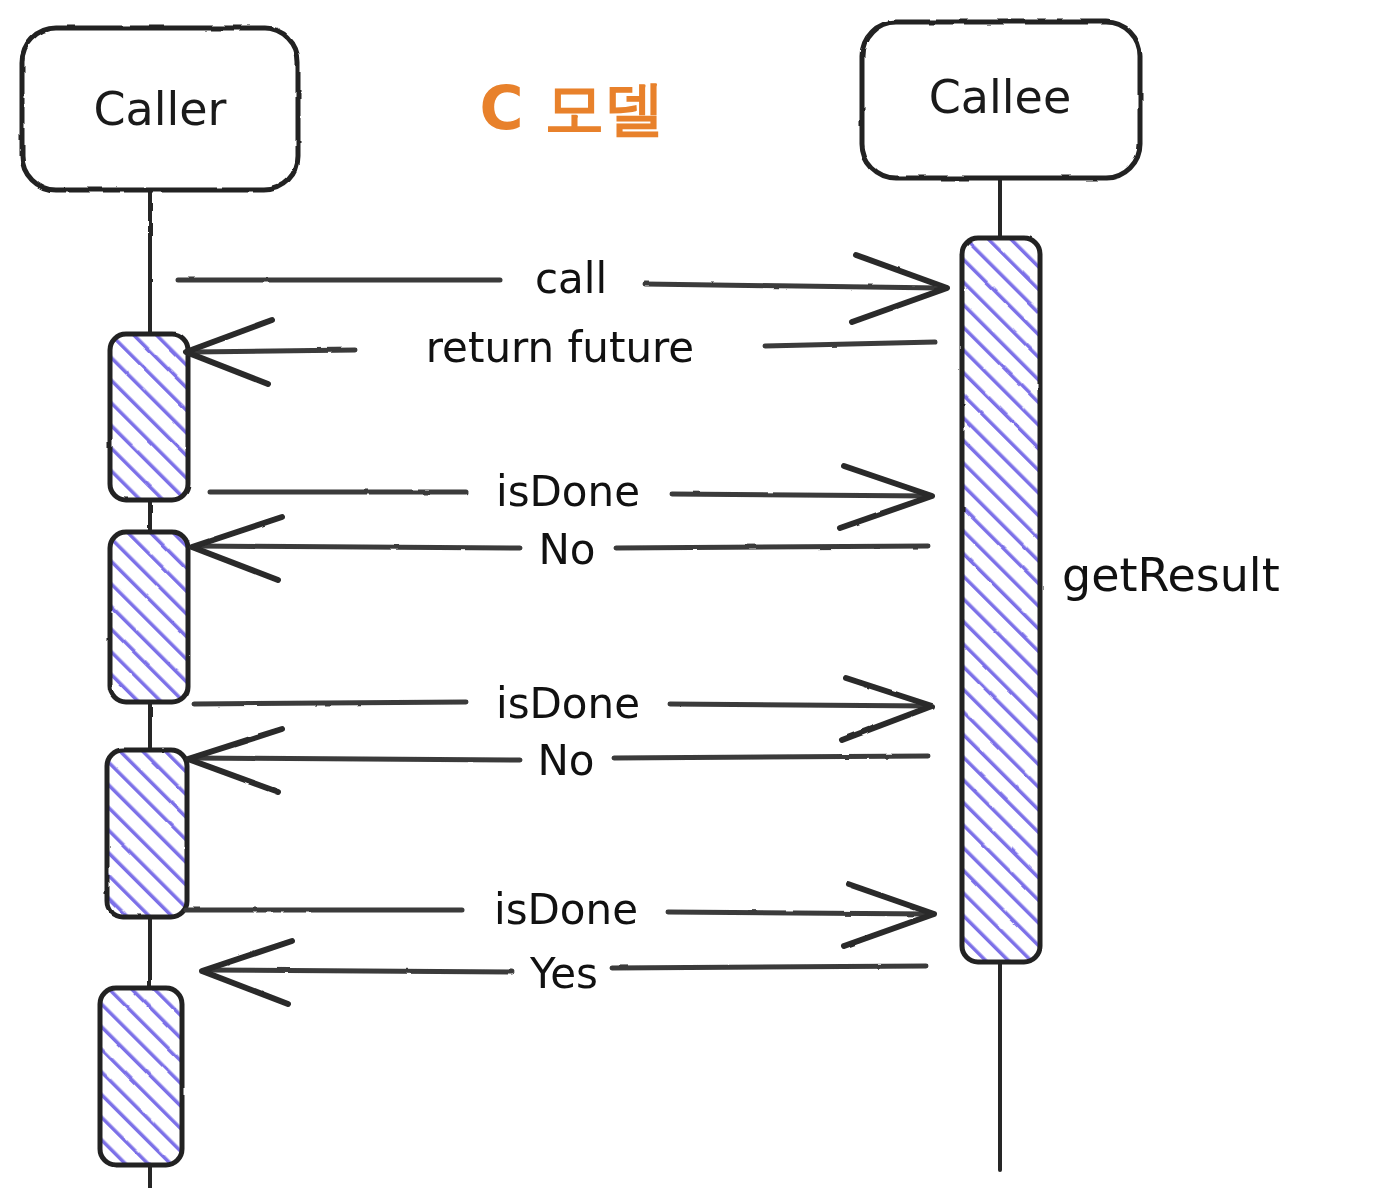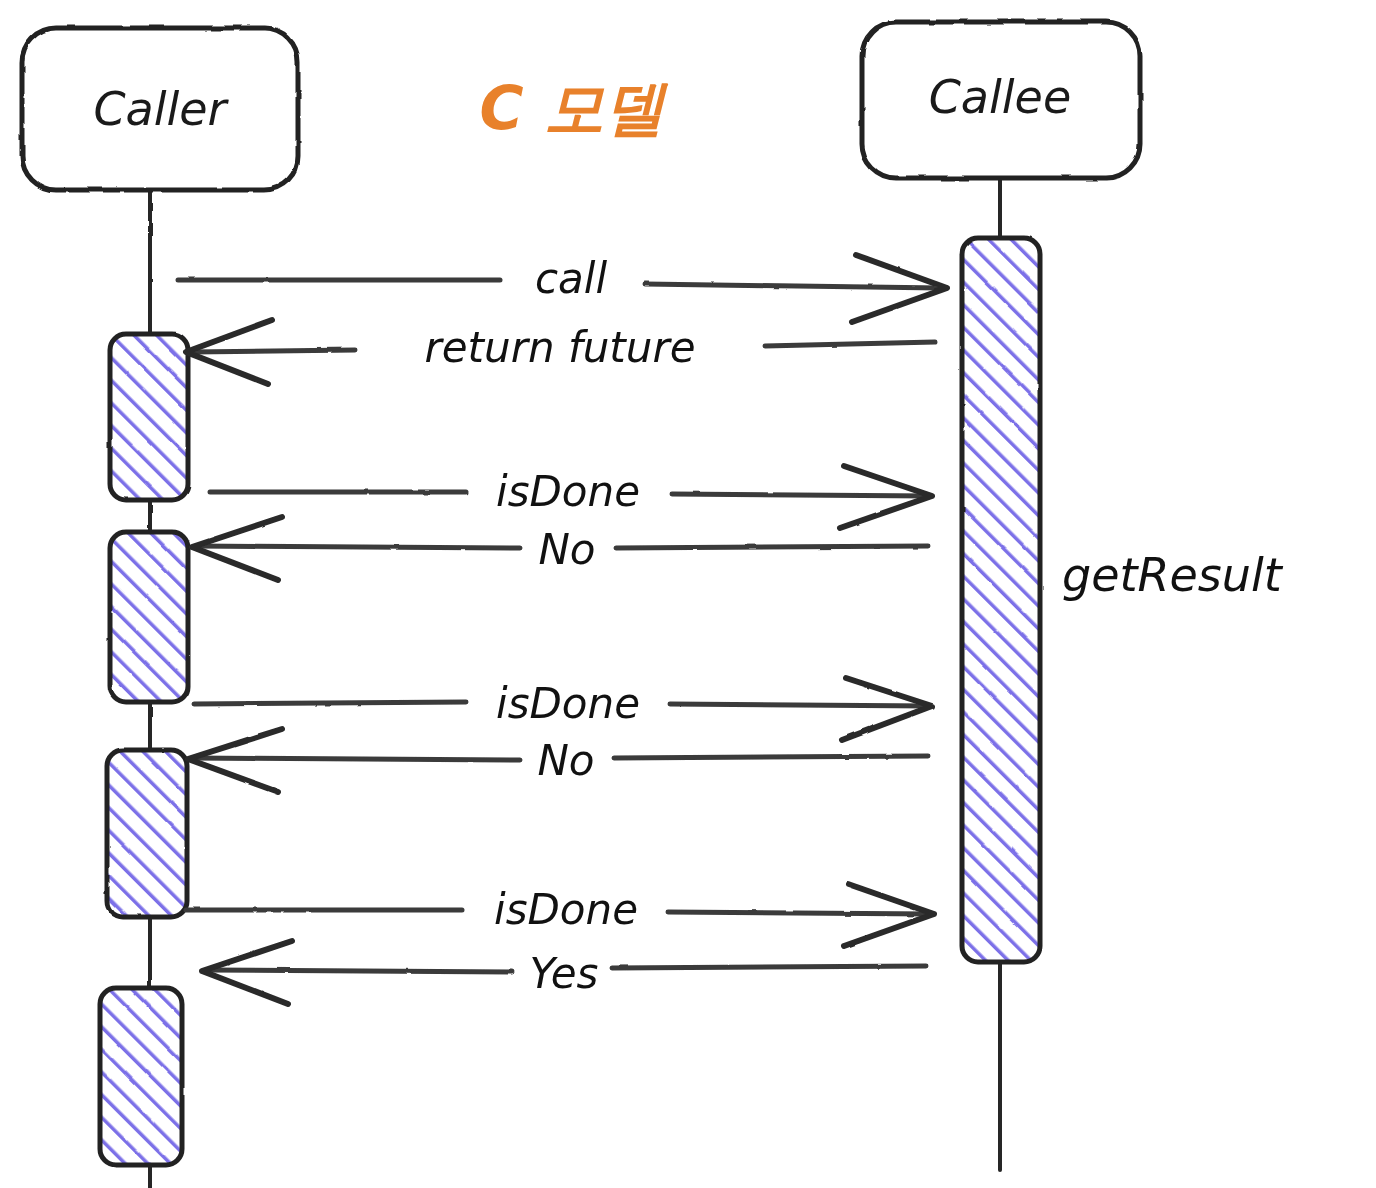--- a/index.html
+++ b/index.html
@@ -9,21 +9,20 @@
   }
   body {
     font-family: "Liberation Sans", sans-serif;
   }
   #canvas {
     position: relative;
     width: 1376px;
     height: 1188px;
     background: #ffffff;
     overflow: hidden;
-    font-style: italic;
   }
   #diagram-svg {
     position: absolute;
     left: 0;
     top: 0;
     width: 1376px;
     height: 1188px;
   }
   .participant-label {
     font-family: "DejaVu Sans", sans-serif;

